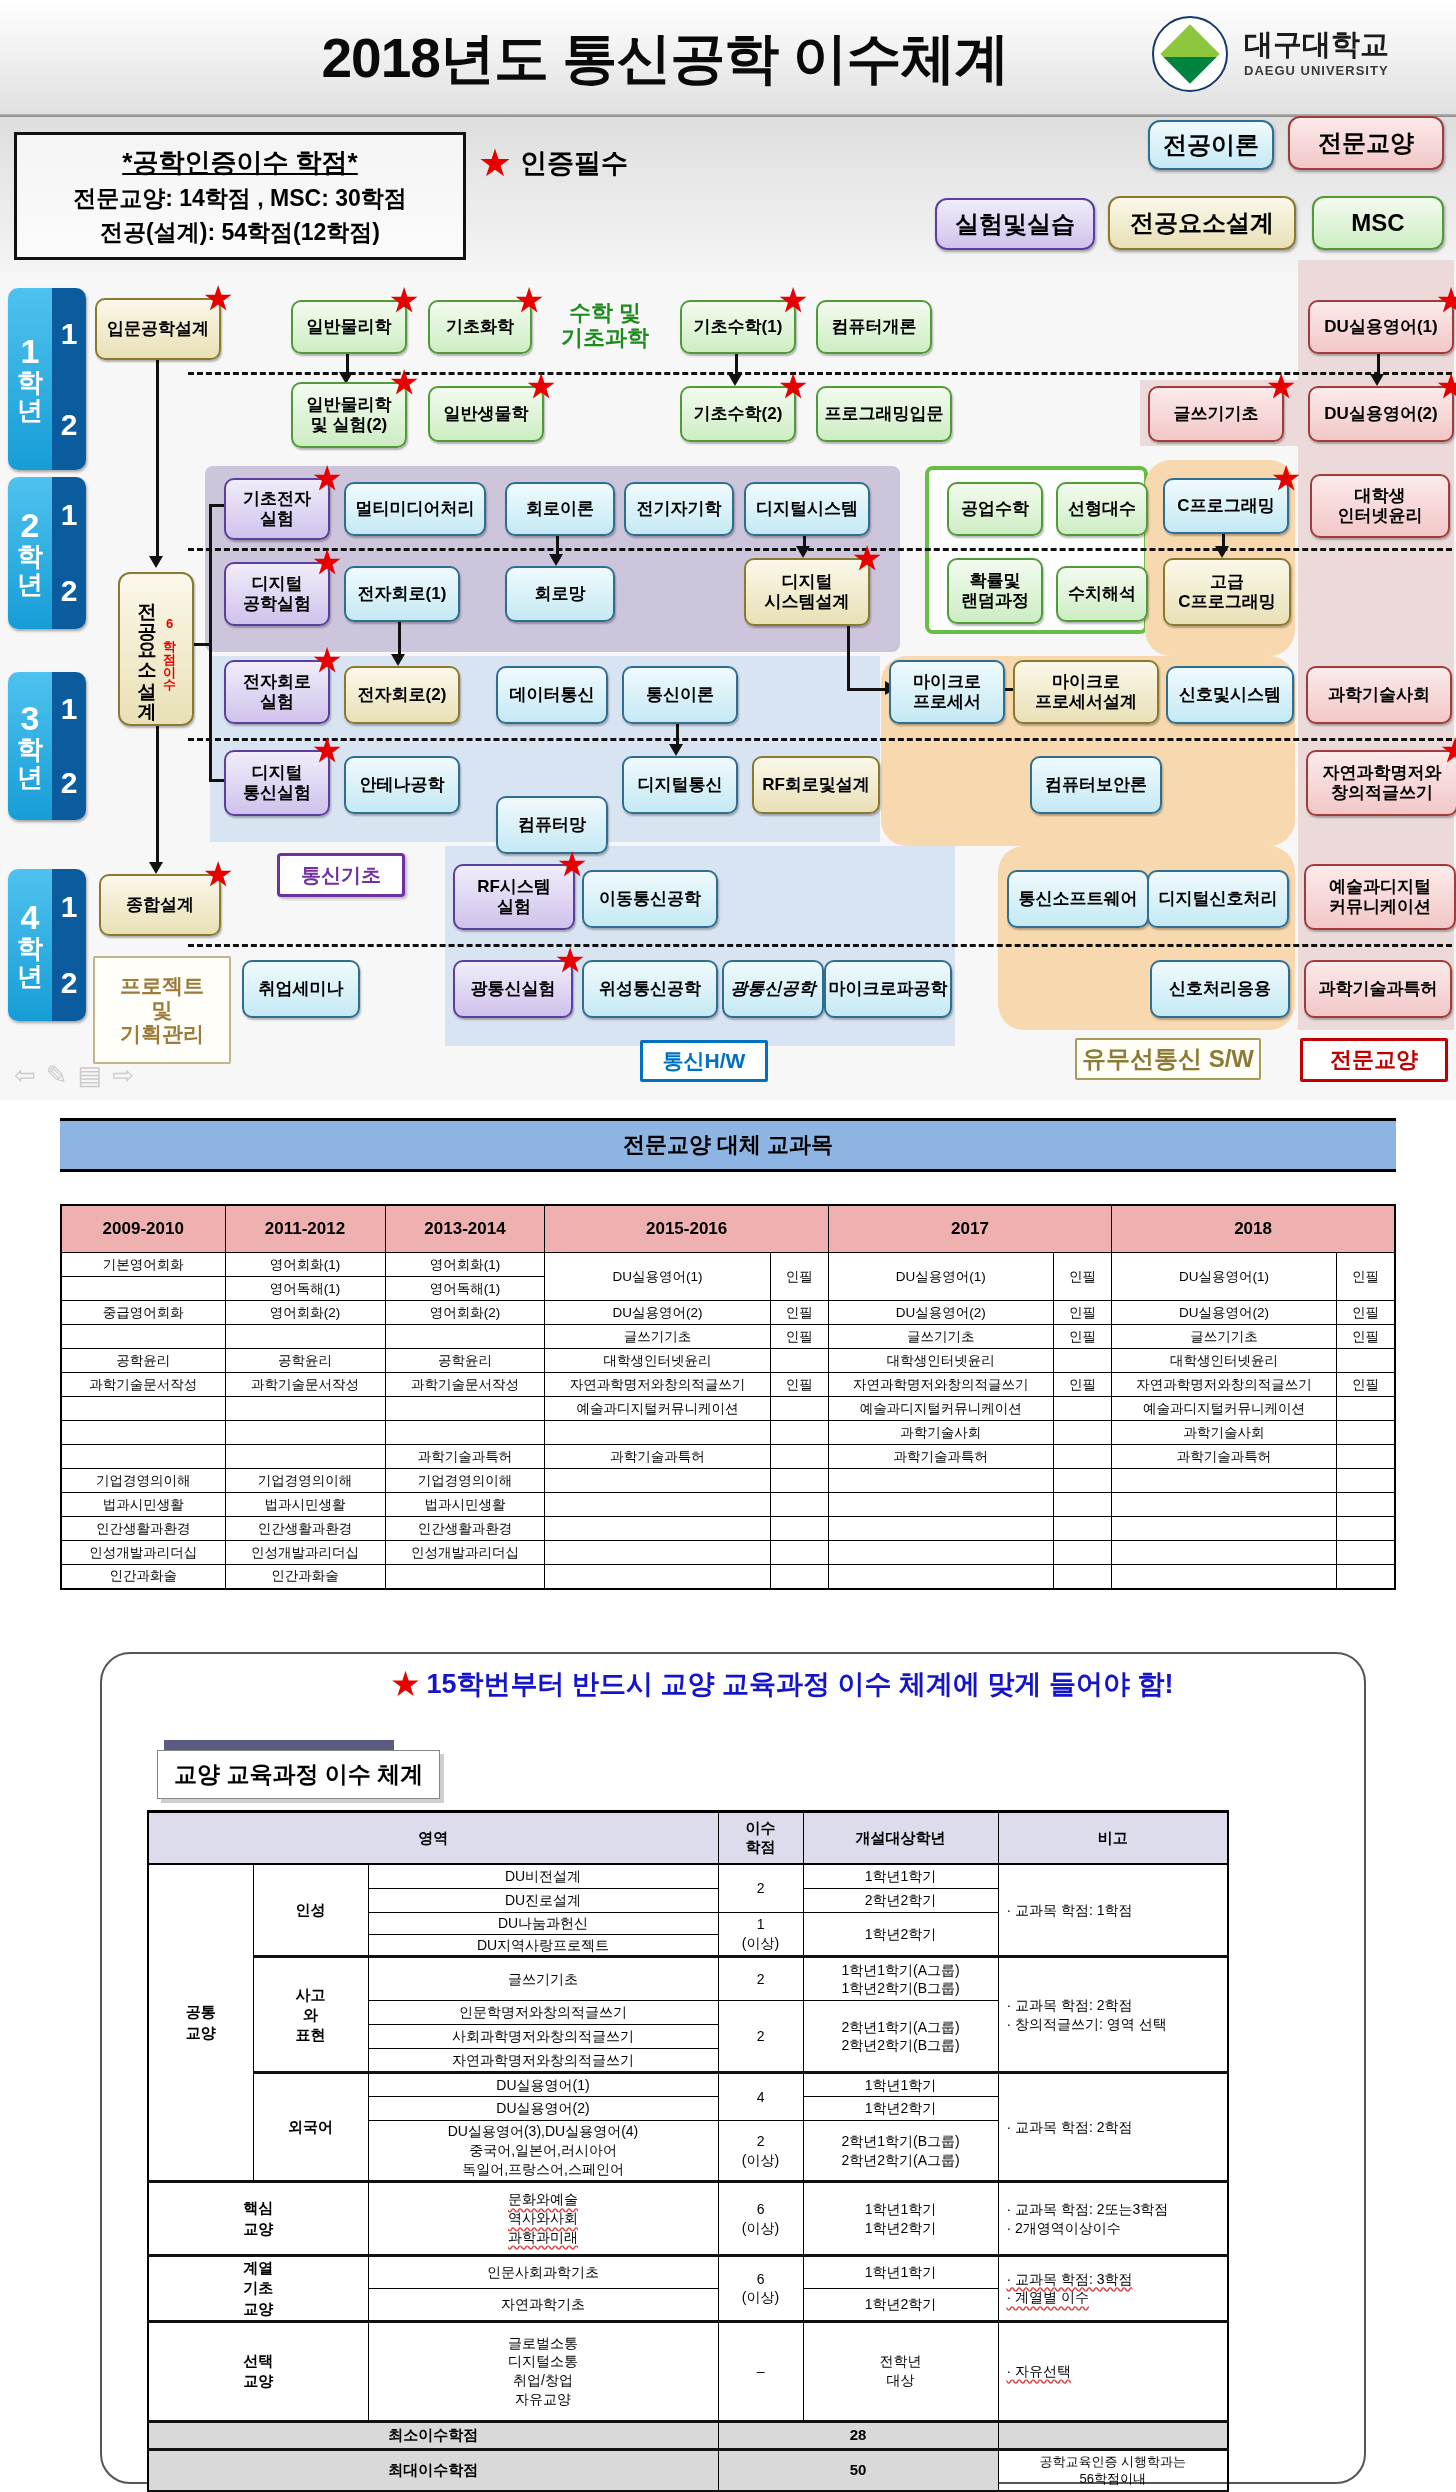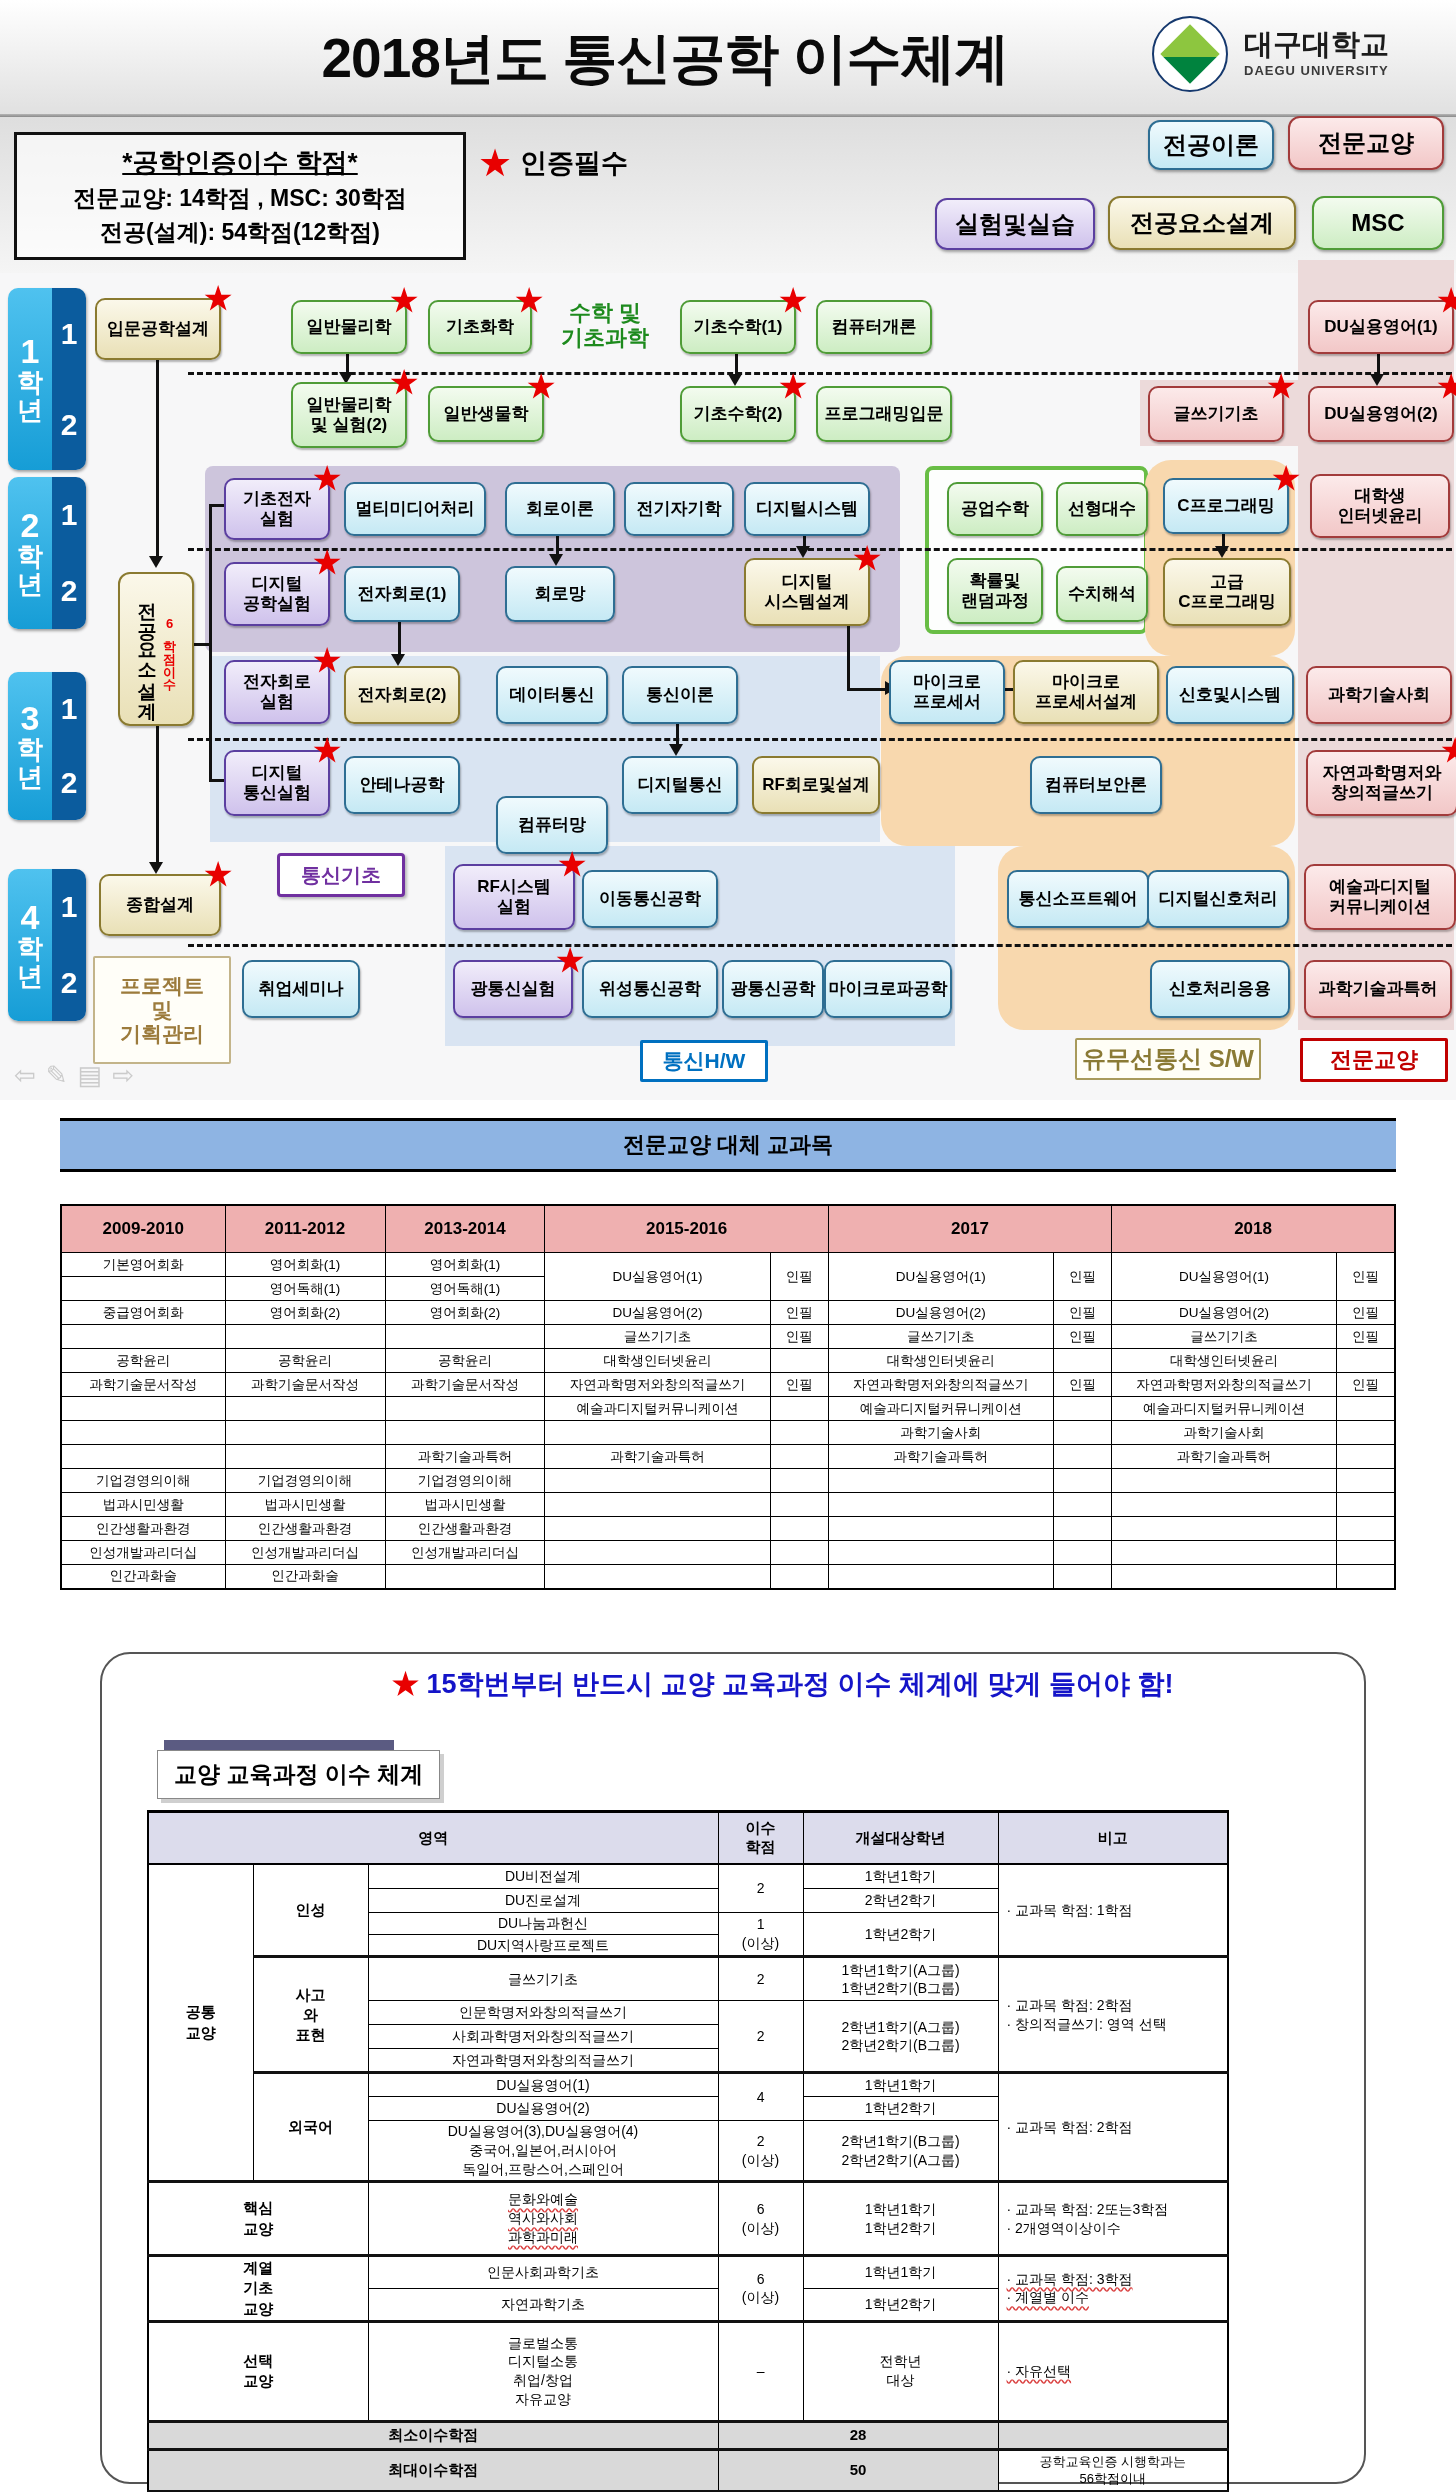--- a/index.html
+++ b/index.html
@@ -279,21 +279,21 @@
     <div class="course theory" style="left: 1007px; top: 870px; width: 138px; height: 54px;">통신소프트웨어</div>
     <div class="course theory" style="left: 1147px; top: 870px; width: 138px; height: 54px;">디지털신호처리</div>
     <div class="course liberal" style="left: 1304px; top: 864px; width: 148px; height: 62px;">예술과디지털
 커뮤니케이션</div>
     <div class="course proj" style="left: 93px; top: 956px; width: 134px; height: 104px;">프로젝트
 및
 기획관리</div>
     <div class="course theory" style="left: 242px; top: 960px; width: 114px; height: 54px;">취업세미나</div>
     <div class="course lab" style="left: 453px; top: 960px; width: 116px; height: 54px;">광통신실험<span class="star">★</span></div>
     <div class="course theory" style="left: 582px; top: 960px; width: 132px; height: 54px;">위성통신공학</div>
-    <div class="course theory" style="left: 722px; top: 960px; width: 98px; height: 54px;">광통신공학</div>
+    <div class="course theory" style="left: 722px; top: 960px; width: 98px; height: 54px; font-style: italic;">광통신공학</div>
     <div class="course theory" style="left: 824px; top: 960px; width: 124px; height: 54px;">마이크로파공학</div>
     <div class="course theory" style="left: 1150px; top: 960px; width: 136px; height: 54px;">신호처리응용</div>
     <div class="course liberal" style="left: 1304px; top: 960px; width: 144px; height: 54px;">과학기술과특허</div>
     <div class="course label-blue" style="left: 640px; top: 1040px; width: 122px; height: 36px;">통신H/W</div>
     <div class="course label-tan" style="left: 1075px; top: 1038px; width: 182px; height: 38px;">유무선통신 S/W</div>
     <div class="course label-red" style="left: 1300px; top: 1038px; width: 142px; height: 38px;">전문교양</div>
   </div>
 
 <div id="vbox">
   <span class="vt">전공요소설계</span>

